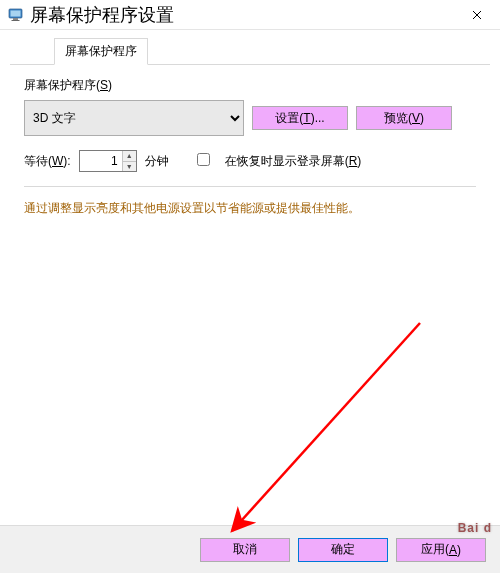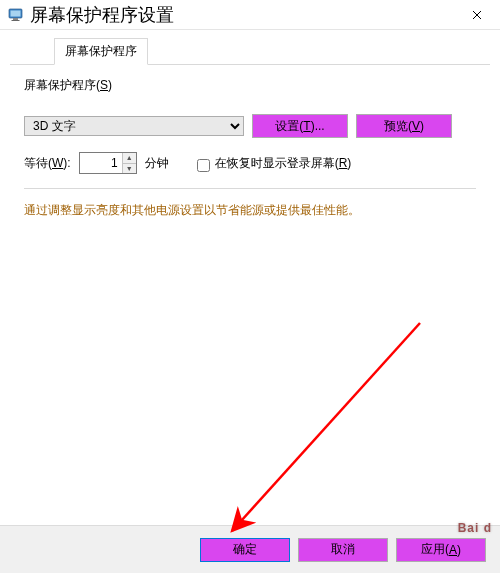--- a/index.html
+++ b/index.html
@@ -20,34 +20,34 @@
 
   
   .preview-area { display: flex; justify-content: center; padding: 20px 0 30px 0; }
   .monitor { width: 240px; }
   .monitor-frame { background: linear-gradient(#f6f6f6, #e4e4e4); border: 1px solid #c9c9c9; border-radius: 4px; padding: 10px; box-shadow: 0 2px 4px rgba(0,0,0,0.15); }
   .screen { background: #000; width: 100%; height: 140px; display: flex; align-items: center; justify-content: center; }
   .screen-text { color: #b88; font-size: 13px; font-style: italic; filter: blur(0.7px); opacity: 0.85; letter-spacing: 0.5px; }
   .monitor-stand { height: 14px; background: linear-gradient(#eee, #d6d6d6); border: 1px solid #c3c3c3; border-top: none; margin: 0 30px; border-radius: 0 0 6px 6px; }
 
   
-  .group-label { color: #000; margin-bottom: 20px; }
+  .group-label { color: #000; margin-bottom: 6px; }
   .underline { text-decoration: underline; }
 
   .row { display: flex; align-items: center; gap: 8px; margin-bottom: 14px; }
-  select { height: 20px; border: 1px solid #adadad; background: #e9e9e9; padding: 0 4px; }
-  .btn { height: 24px; border: 1px solid #adadad; background: #d946ef; padding: 0 14px; color: #000; display: inline-flex; align-items: center; justify-content: center; cursor: pointer; }
+  select { height: 36px; border: 1px solid #adadad; background: #e9e9e9; padding: 0 4px; }
+  .btn { height: 24px; border: 1px solid #adadad; background: #f0abfc; padding: 0 14px; color: #000; display: inline-flex; align-items: center; justify-content: center; cursor: pointer; }
 
   .spinner { display:flex; width:58px; height:22px; border:1px solid #7a7a7a; background:#fff; }
   .spinner input { border:none; width:42px; text-align:right; padding-right:4px; outline:none; height:100%; font-size:12px; }
   .spinarrows { width:16px; display:flex; flex-direction:column; border-left:1px solid #c3c3c3; }
   .spinarrows div { flex:1; display:flex; align-items:center; justify-content:center; background:#f0f0f0; font-size:7px; color:#555; cursor:pointer; }
   .spinarrows div:first-child { border-bottom:1px solid #c3c3c3; }
 
-  .chk { display:flex; align-items:flex-end; gap:5px; }
+  .chk { display:flex; align-items:flex-start; gap:15px; }
   .chk input { width:13px; height:13px; }
 
   hr.section { border:none; border-top:1px solid #d9d9d9; margin: 10px 0 12px 0; }
 
   .power-desc { color:#a16207; margin:8px 0 14px 0; line-height:1.5; }
   .linkblue { color:#0066cc; cursor:pointer; }
 
   
   .bottombar { position:absolute; bottom:0; left:0; right:0; height:48px; background:#f0f0f0; border-top:1px solid #dcdcdc; display:flex; justify-content:flex-end; align-items:center; gap:8px; padding:0 14px; }
   .bottombar .btn { width:90px; height:24px; justify-content:center; }
@@ -129,22 +129,22 @@
     </div>
 
     <hr class="section">
 
     <div class="power-desc">通过调整显示亮度和其他电源设置以节省能源或提供最佳性能。</div>
 
   </div>
 </div>
 
 <div class="bottombar">
+  <button class="btn">取消</button>
   <button class="btn primary">确定</button>
-  <button class="btn">取消</button>
   <button class="btn">
     <span>应用(</span>
       <span class="underline">A</span>
       <span>)</span>
   </button>
 </div>
 
 <svg class="arrow" style="left:220px; top:315px;" width="210" height="230">
   <defs>
     <marker id="ah" markerWidth="12" markerHeight="12" refX="9" refY="5" orient="auto">

